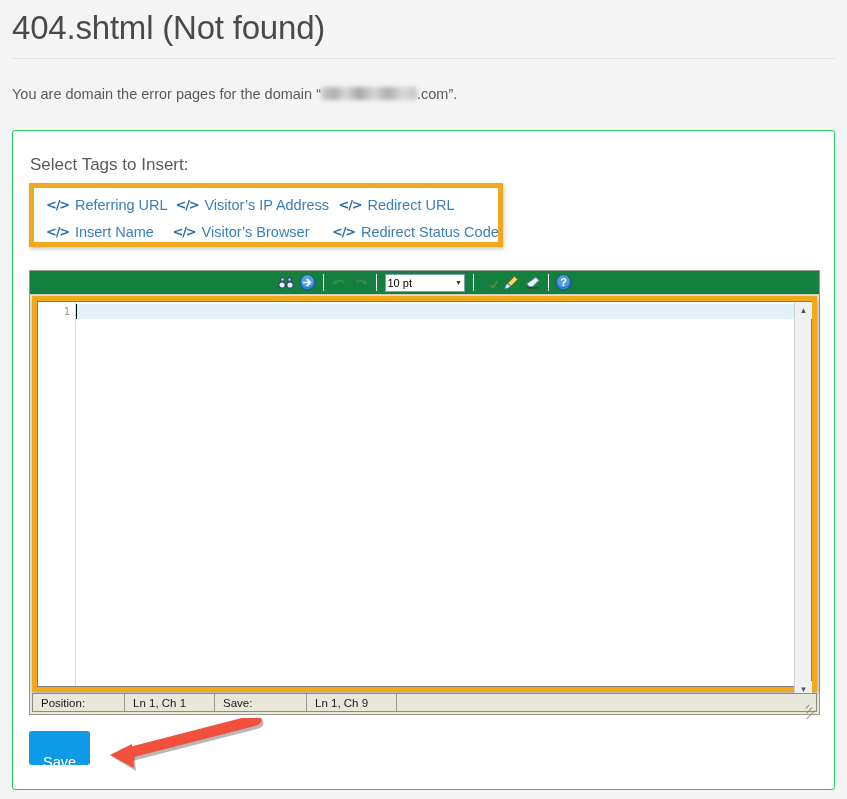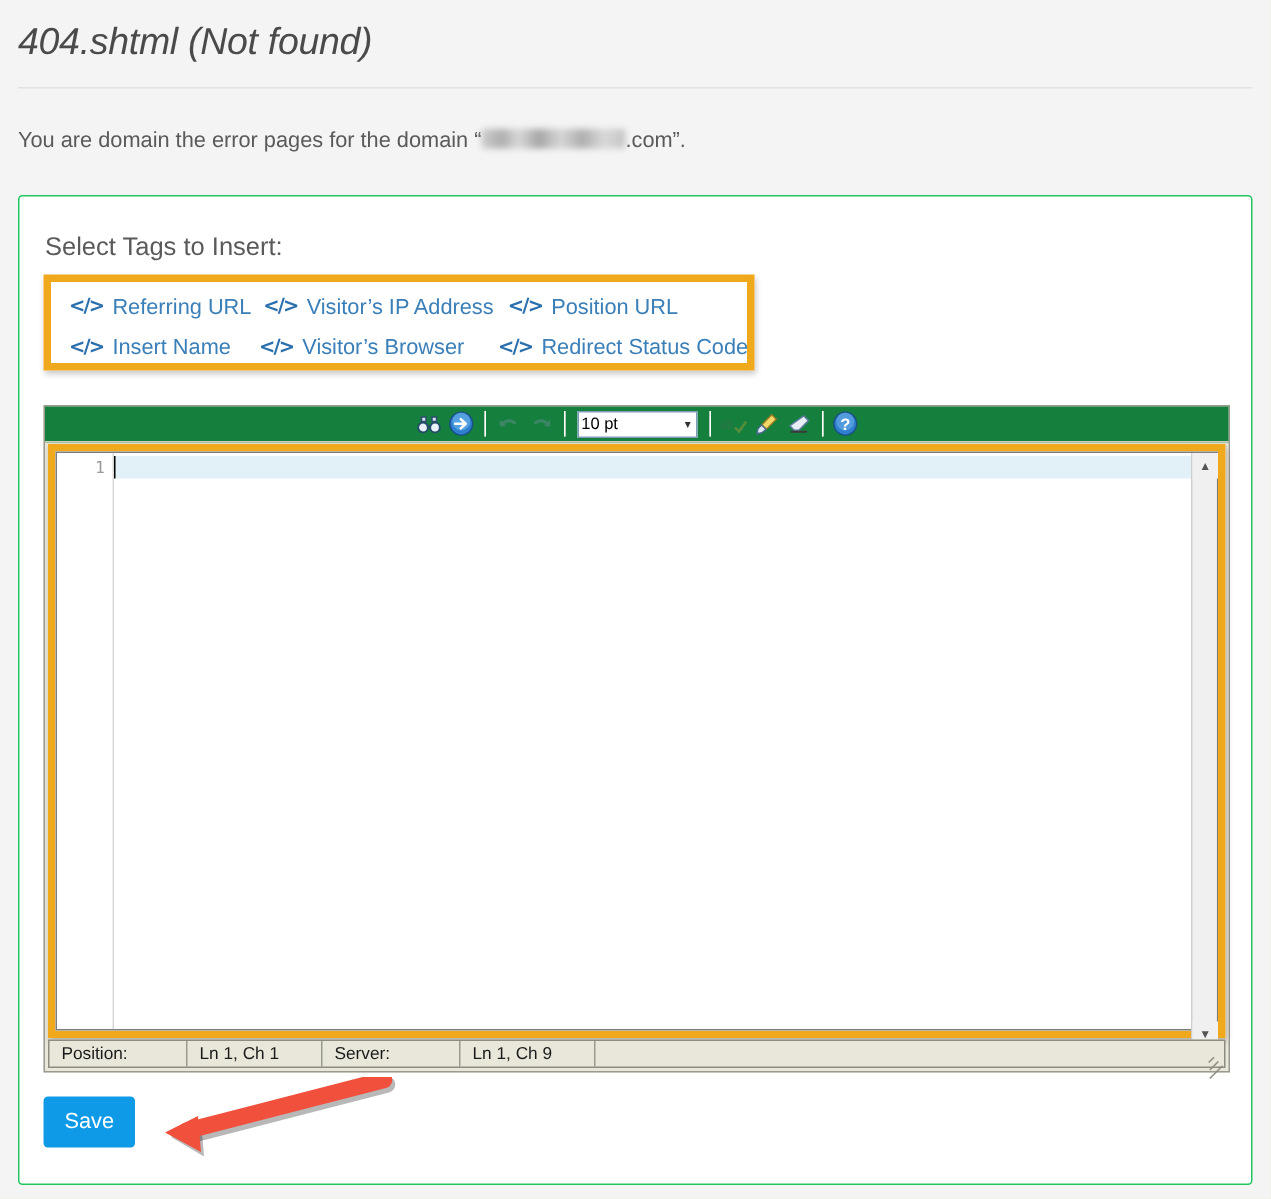--- a/index.html
+++ b/index.html
@@ -18,26 +18,25 @@
     width: 847px;
     height: 799px;
     background: #f4f4f4;
   }
 
   
   .page-title {
     position: absolute;
     left: 12px;
     top: 12px;
-    font-size: 25px;
+    font-size: 33px;
     font-weight: 400;
     color: #4a4a4a;
     letter-spacing: -0.2px;
     line-height: 32px;
-    font-style: italic;
   }
   .title-rule {
     position: absolute;
     left: 12px;
     top: 58px;
     width: 823px;
     height: 1px;
     background: #e2e2e2;
   }
   .intro-text {
@@ -303,21 +302,21 @@
     height: 34px;
     background: #0f9ae8;
     color: #ffffff;
     border: none;
     border-radius: 3px;
     font-size: 14.5px;
     font-family: "Liberation Sans", sans-serif;
     cursor: pointer;
     line-height: 34px;
     text-align: center;
-    padding: 0;
+    padding: 14px;
   }
 
   .annotation-arrow {
     position: absolute;
     left: 80px;
     top: 718px;
     width: 190px;
     height: 60px;
     pointer-events: none;
   }
@@ -345,21 +344,21 @@
           <a class="tag-link tag-slot-1">
             <span class="code-icon">&lt;/&gt;</span>
             <span>Referring URL</span>
           </a>
           <a class="tag-link tag-slot-2">
             <span class="code-icon">&lt;/&gt;</span>
             <span>Visitor’s IP Address</span>
           </a>
           <a class="tag-link tag-slot-3">
             <span class="code-icon">&lt;/&gt;</span>
-            <span>Position URL</span>
+            <span>Redirect URL</span>
           </a>
         </div>
 
         <div class="tag-row">
           <a class="tag-link tag-slot-1">
             <span class="code-icon">&lt;/&gt;</span>
             <span>Insert Name</span>
           </a>
           <a class="tag-link tag-slot-2">
             <span class="code-icon">&lt;/&gt;</span>
@@ -475,21 +474,21 @@
               <div class="vscroll-arrow bottom">▼</div>
             </div>
 
           </div>
         </div>
       </div>
 
       <div class="status-bar">
         <div class="sb-cell sb-label">Position:</div>
         <div class="sb-cell sb-value">Ln 1, Ch 1</div>
-        <div class="sb-cell sb-label">Server:</div>
+        <div class="sb-cell sb-label">Save:</div>
         <div class="sb-cell sb-value">Ln 1, Ch 9</div>
         <div class="sb-cell sb-fill">
           <span class="resize-grip">
             <i style="width:12px; top:12px;"></i>
             <i style="width:8px; top:12px; right:0px; transform:rotate(-45deg) translateY(-4px);"></i>
             <i style="width:5px; top:12px; right:0px; transform:rotate(-45deg) translateY(-8px);"></i>
           </span>
         </div>
       </div>
 

